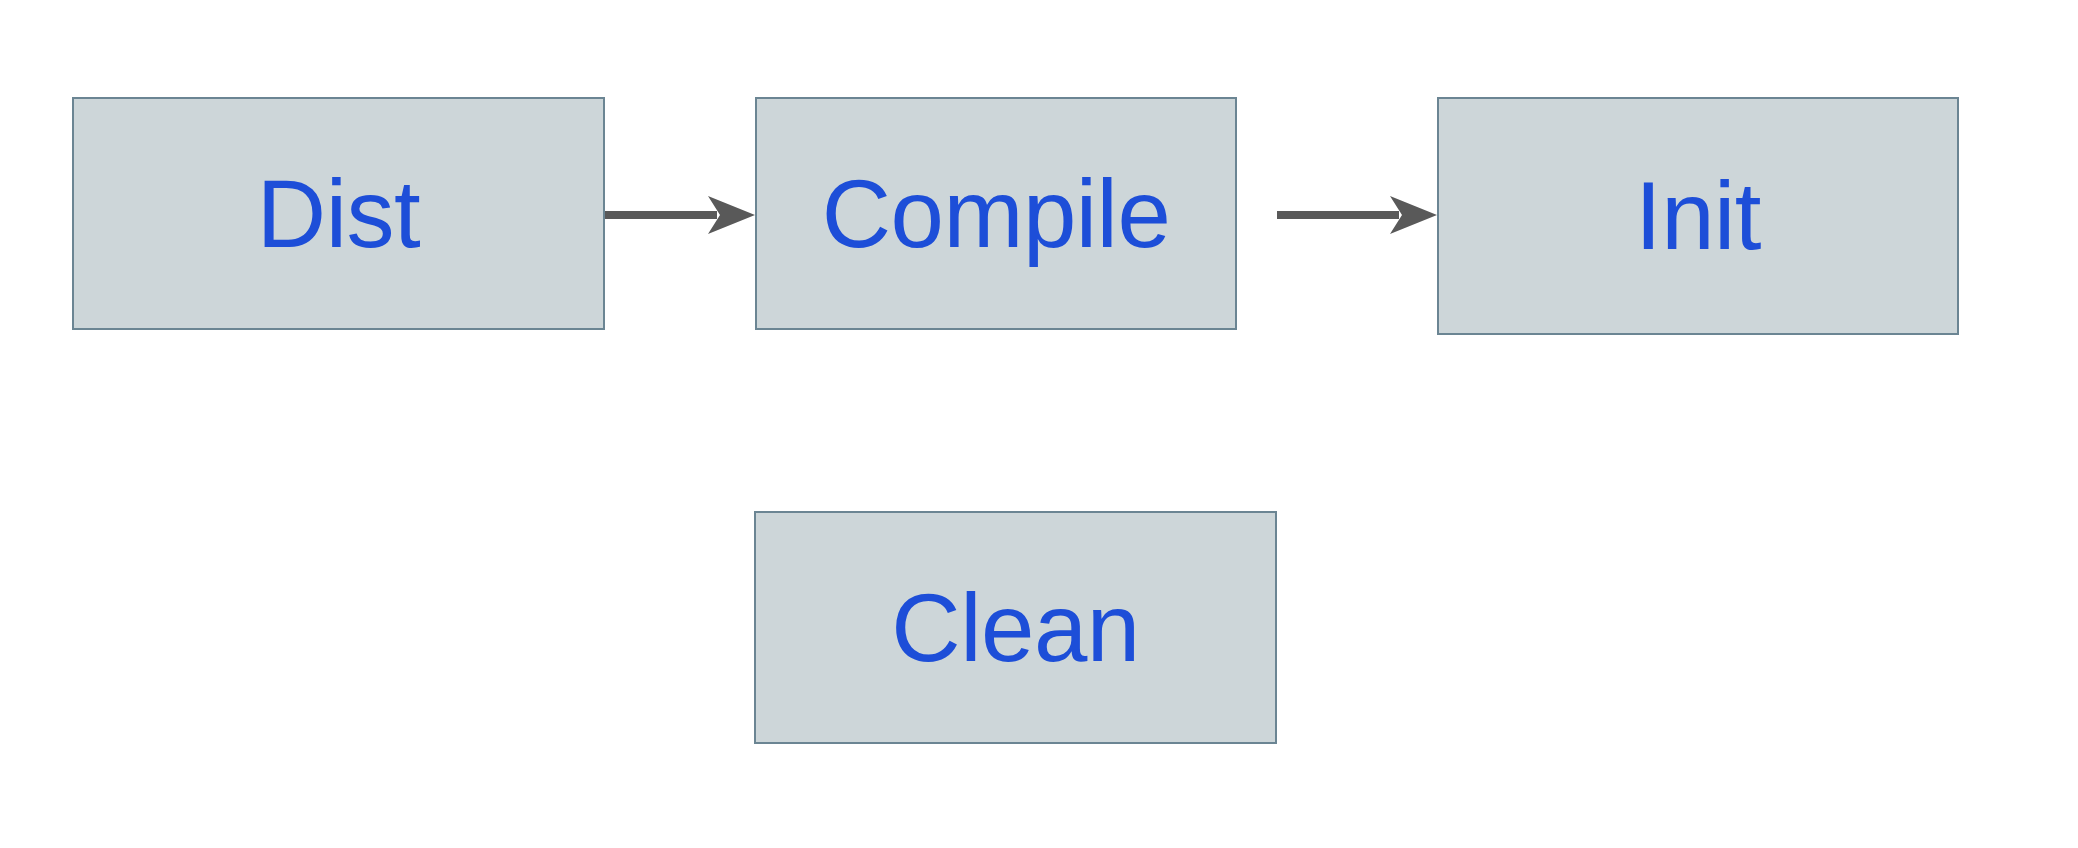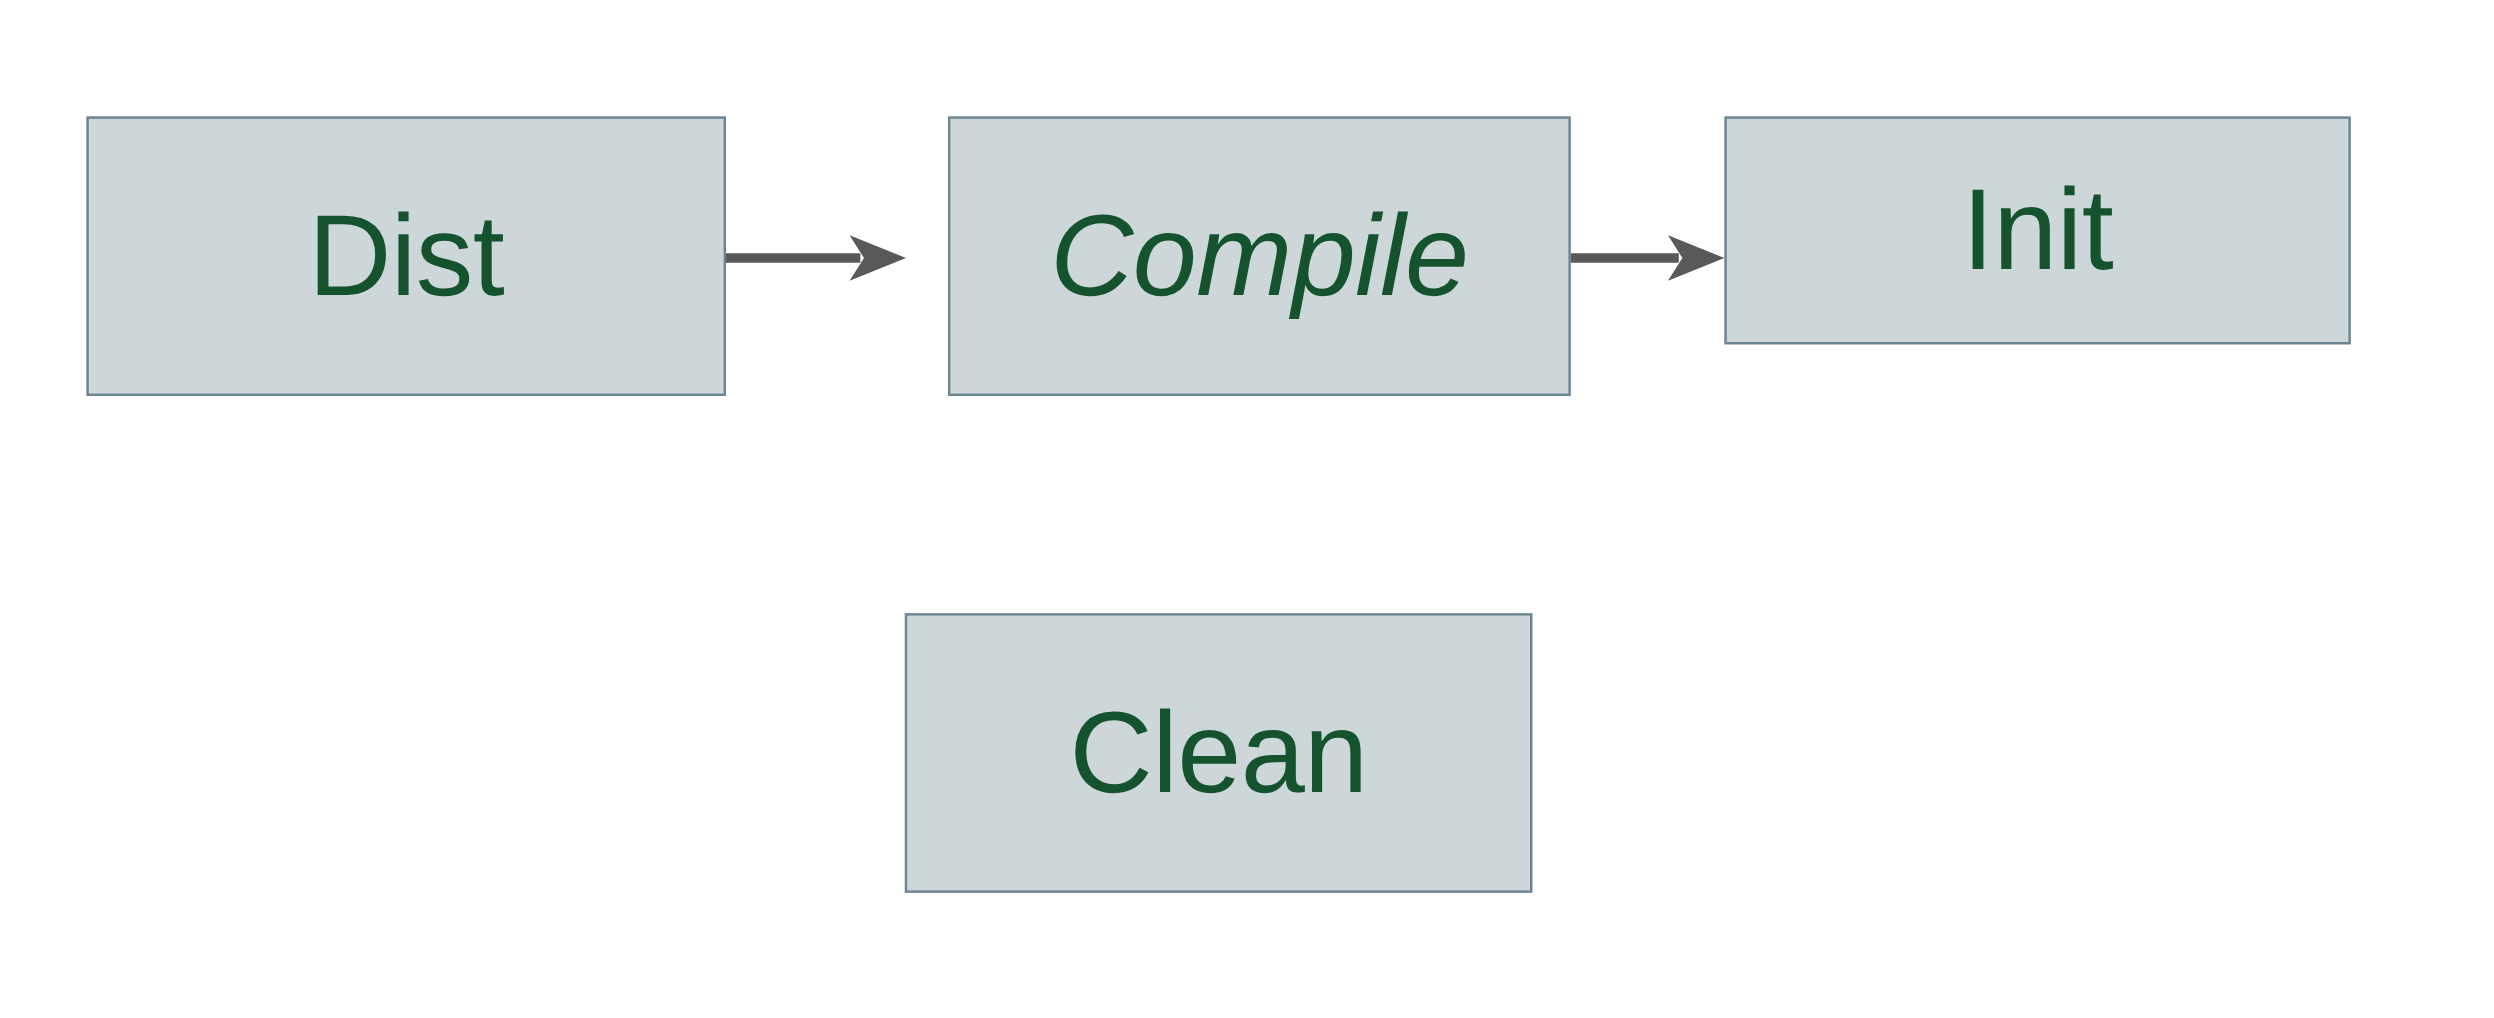--- a/index.html
+++ b/index.html
@@ -23,21 +23,21 @@
     background: #cdd6d9;
     border: 2px solid #6b8593;
     display: flex;
     align-items: center;
     justify-content: center;
   }
   .node-label {
     font-family: "Liberation Sans", sans-serif;
     font-size: 96px;
     font-weight: 400;
-    color: #14532d;
+    color: #1d4ed8;
     line-height: 1;
     letter-spacing: -0.5px;
     white-space: nowrap;
     user-select: none;
   }
   .edge {
     position: absolute;
     overflow: visible;
   }
   .edge svg {
@@ -61,25 +61,25 @@
     <svg width="160" height="48" viewBox="0 0 160 48">
       <line x1="0" y1="24" x2="122" y2="24" stroke="#595959" stroke-width="8"></line>
       <path d="M 160 24 L 113 5 L 125 24 L 113 43 Z" fill="#595959"></path>
     </svg>
   </div>
 
   <div class="node" style="left:72px; top:97px; width:533px; height:233px;">
     <span class="node-label">Dist</span>
   </div>
 
-  <div class="node" style="left:790px; top:97px; width:519px; height:233px;font-style:italic;">
+  <div class="node" style="left:755px; top:97px; width:482px; height:233px;">
     <span class="node-label">Compile</span>
   </div>
 
-  <div class="node" style="left:1437px; top:97px; width:522px; height:190px;">
+  <div class="node" style="left:1437px; top:97px; width:522px; height:238px;">
     <span class="node-label">Init</span>
   </div>
 
   <div class="node" style="left:754px; top:511px; width:523px; height:233px;text-align:center;">
     <span class="node-label">Clean</span>
   </div>
 
 </div>
 
 </body></html>

